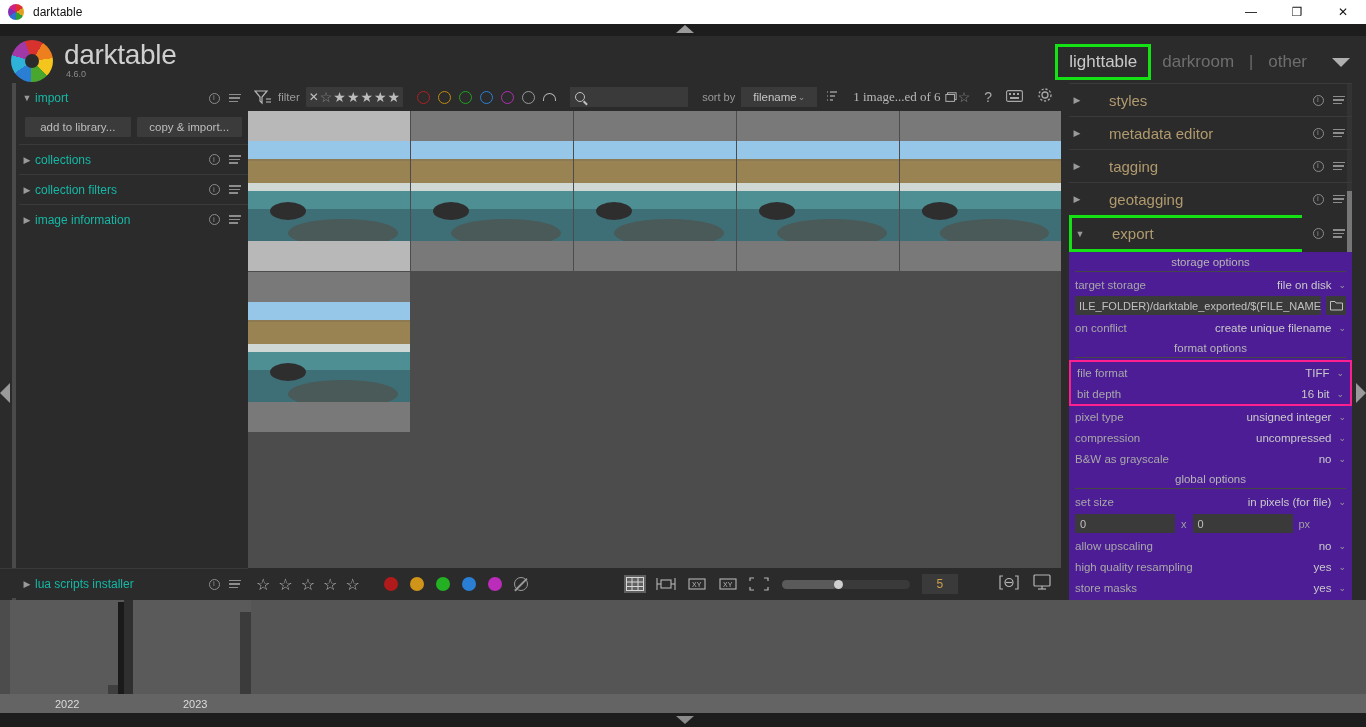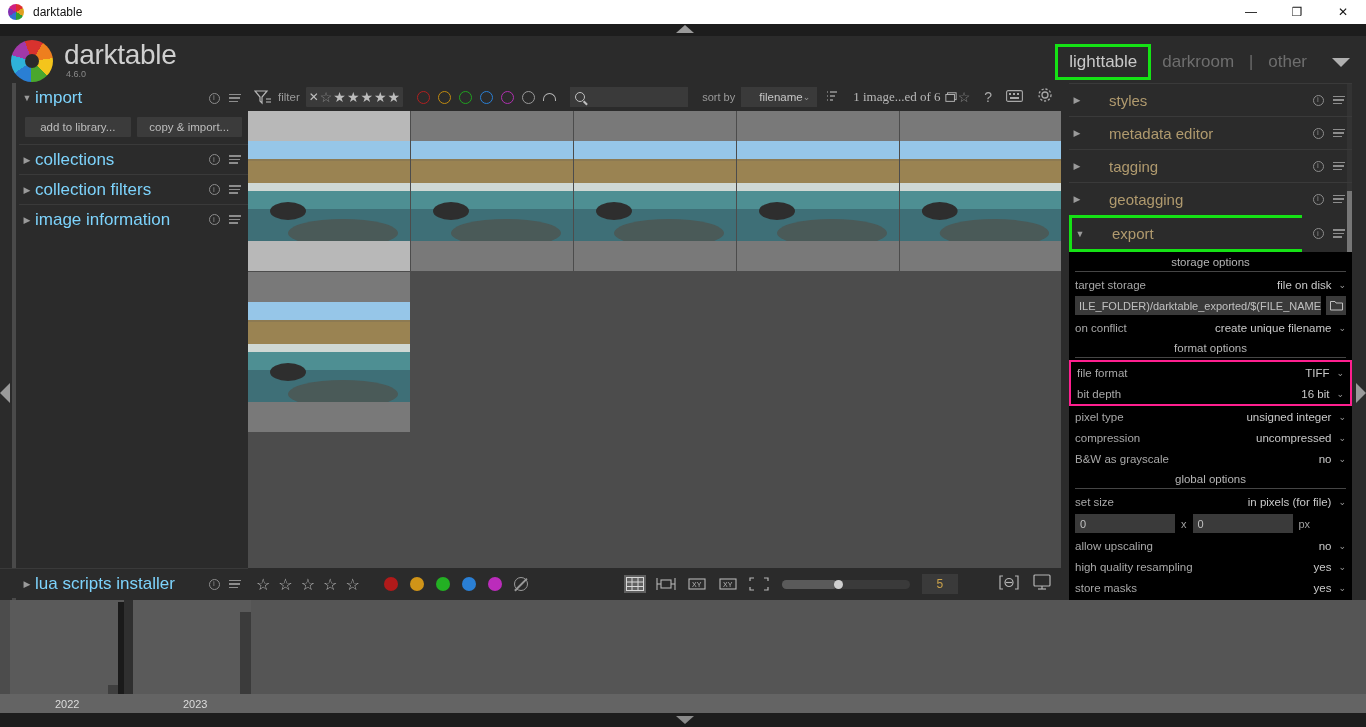--- a/index.html
+++ b/index.html
@@ -53,21 +53,21 @@
   .view-caret { margin-left: 14px; width: 0; height: 0; border-left: 9px solid transparent;
                 border-right: 9px solid transparent; border-top: 9px solid #b0b0b0; }
 
   
   .lpanel { position: absolute; left: 0; top: 83px; width: 248px; height: 517px; background: #2b2b2b; }
   .lp-scroll { position: absolute; left: 12px; top: 0; width: 4px; height: 517px; background: #4a4a4a; }
   .lp-inner { position: absolute; left: 19px; top: 0; width: 229px; }
   .mod-head { height: 30px; display: flex; align-items: center; border-top: 1px solid #3a3a3a; }
   .mod-head:first-child { border-top: none; }
   .mod-tri { width: 16px; font-size: 9px; color: #9a9a9a; text-align: center; }
-  .mod-name { font-size: 17px; color: #7dd3fc; flex: 1; }
+  .mod-name { font-size: 12px; color: #14b8a6; flex: 1; }
   .mod-icons { display: flex; gap: 9px; padding-right: 7px; color: #8d8d8d; font-size: 12px; }
   .mod-i { width: 12px; height: 12px; display:flex; align-items:center; justify-content:center; }
   .ring { width: 11px; height: 11px; border: 1.3px solid #8d8d8d; border-radius: 50%;
           display:flex;align-items:center;justify-content:center;font-size:8px;line-height:1; }
   .burger { width: 13px; display:flex; flex-direction:column; gap:2px; }
   .burger i { display:block; height:1.4px; background:#8d8d8d; }
   .burger i:nth-child(2){ width:11px; } .burger i:nth-child(3){ width:9px; }
 
   .imp-body { padding: 4px 6px 7px 6px; }
   .btn-row { display: flex; gap: 6px; }
@@ -99,21 +99,21 @@
   .cdot { width: 13px; height: 13px; border-radius: 50%; border: 1.6px solid; }
   .carc { width: 13px; height: 8px; border: 1.6px solid #b5b5b5; border-bottom: none;
           border-radius: 14px 14px 0 0; }
   .searchbox { margin-left: 14px; width: 118px; height: 20px; background: #3a3a3a; display:flex;
                align-items:center; padding-left: 5px; }
   .magn { width: 10px; height: 10px; border: 1.6px solid #c0c0c0; border-radius: 50%; position: relative; }
   .magn::after { content:""; position:absolute; right:-4px; bottom:-3px; width:5px; height:1.6px;
                  background:#c0c0c0; transform: rotate(45deg); }
   .sortby { margin-left: 14px; font-size: 11px; color: #9a9a9a; }
   .sortsel { margin-left: 6px; width: 76px; height: 20px; background: #3a3a3a; display: flex;
-             align-items: center; justify-content: space-between; padding: 0 18px;
+             align-items: center; justify-content: space-between; padding: 0 12px;
              font-size: 11.5px; color: #c6c6c6; }
   .sortdir { margin-left: 8px; width: 16px; height: 16px; position: relative; }
   .imgcount { margin-left: 12px; font-size: 13px; color: #b8b8b8; font-family: Liberation Serif, serif; }
   .ct-icons { margin-left: auto; display: flex; align-items: center; gap: 14px; padding-right: 8px; }
 
   
   .grid { position: absolute; left: 248px; top: 111px; width: 813px; height: 457px; background: #4c4c4c; }
   .cell { position: absolute; background: #797979; display:flex; align-items:center; justify-content:center; }
   .cell.sel { background: #b8b8b8; }
   .thumb { width: 100%; height: 100px; position: relative; overflow: hidden; }
@@ -142,21 +142,21 @@
   .rp-inner { position: absolute; left: 8px; top: 0; width: 283px; }
   .rp-scrolltrack { position: absolute; right: 14px; top: 0; width: 5px; height: 517px; background: #333; }
   .rp-scroll { position: absolute; right: 14px; top: 108px; width: 5px; height: 330px; background: #777; }
   .rp-collapse { position: absolute; right: 0; top: 300px; width: 0; height: 0;
                  border-top: 10px solid transparent; border-bottom: 10px solid transparent;
                  border-left: 10px solid #9a9a9a; }
   .rmod { height: 33px; display: flex; align-items: center; border-top: 1px solid #3a3a3a; }
   .rmod .mod-name { color: #b09a6e; font-size: 15px; margin-left: 24px; }
   .rmod.hl { border: 3px solid #15e215; height: 37px; }
 
-  .exp-body { background: #000000; padding-bottom: 12px; }
+  .exp-body { background: #4c1d95; padding-bottom: 12px; }
   .sec-title { text-align: center; font-size: 11.5px; color: #b6b6b6; padding: 4px 0 3px;
                border-bottom: 1px solid #454545; margin: 0 6px 2px; }
   .row { height: 21px; display: flex; align-items: center; padding: 0 6px; font-size: 11.5px; }
   .row .k { color: #a8a8a8; }
   .row .v { margin-left: auto; color: #c9c9c9; }
   .caret-dn { margin-left: 7px; font-size: 9px; color: #9a9a9a; }
   .pathrow { display: flex; align-items: center; gap: 5px; padding: 1px 6px 2px; }
   .pathfield { flex: 1; height: 19px; background: #3a3a3a; font-size: 11px; color: #c0c0c0;
                display: flex; align-items: center; padding-left: 4px; overflow: hidden; white-space: nowrap; }
   .folderbtn { width: 20px; height: 19px; background: #3a3a3a; display:flex;align-items:center;justify-content:center; }

